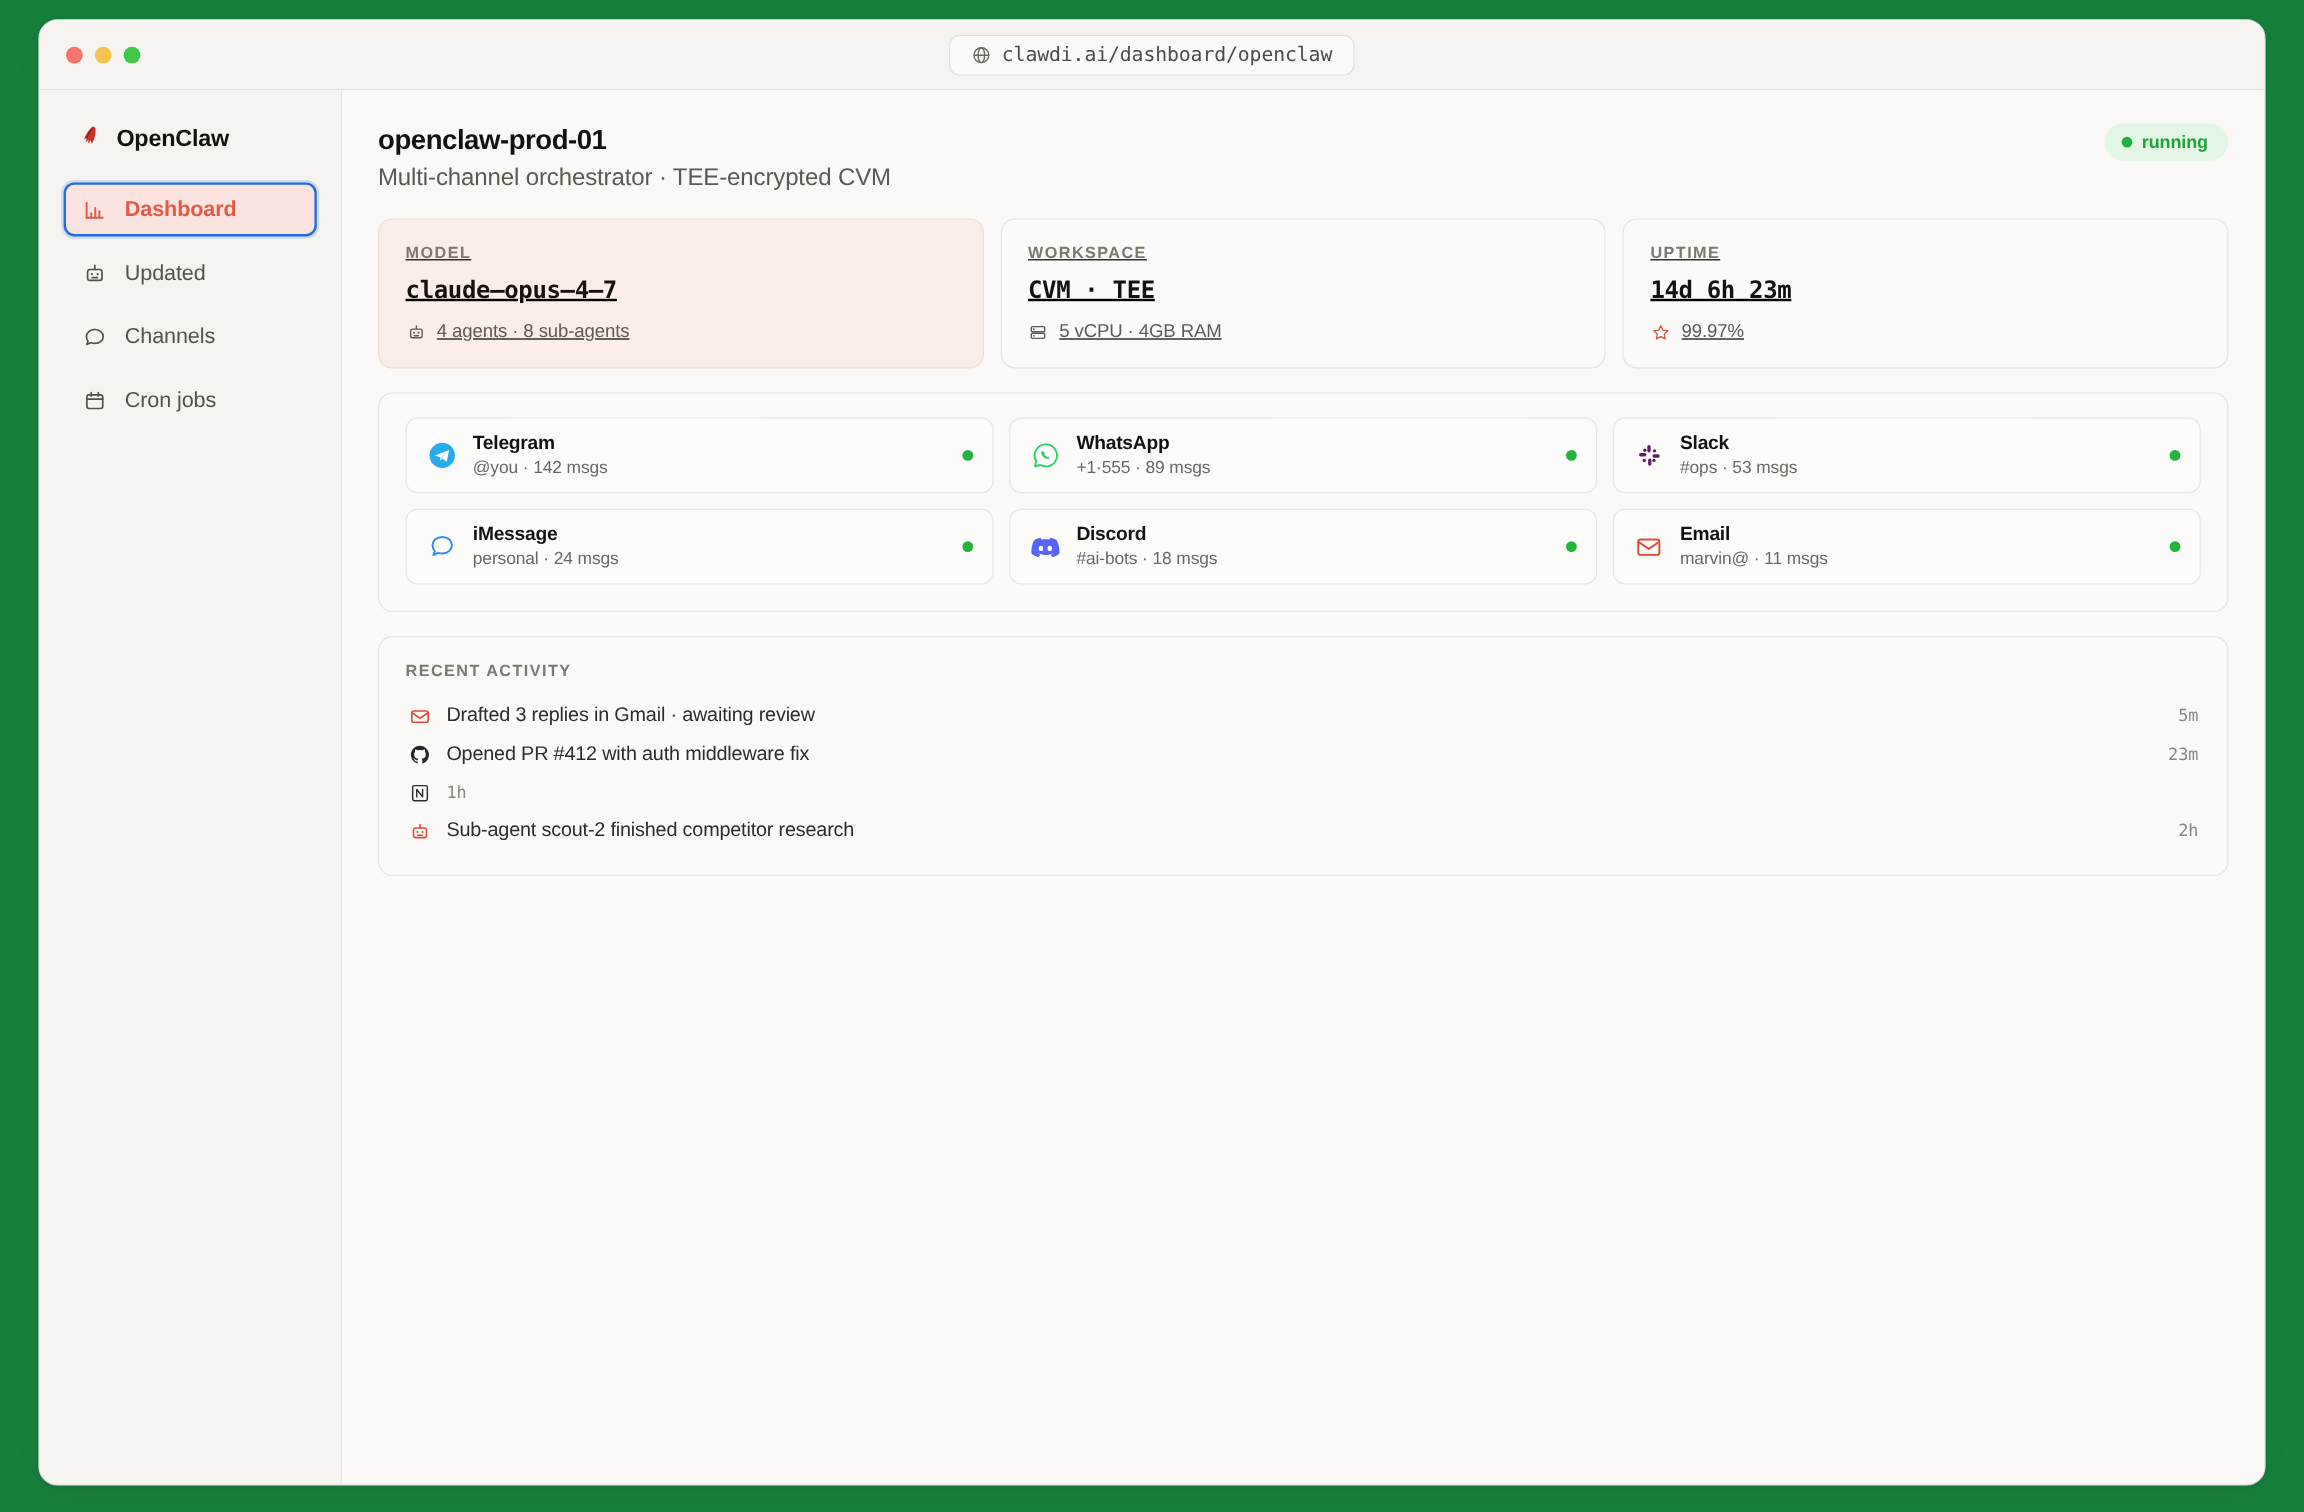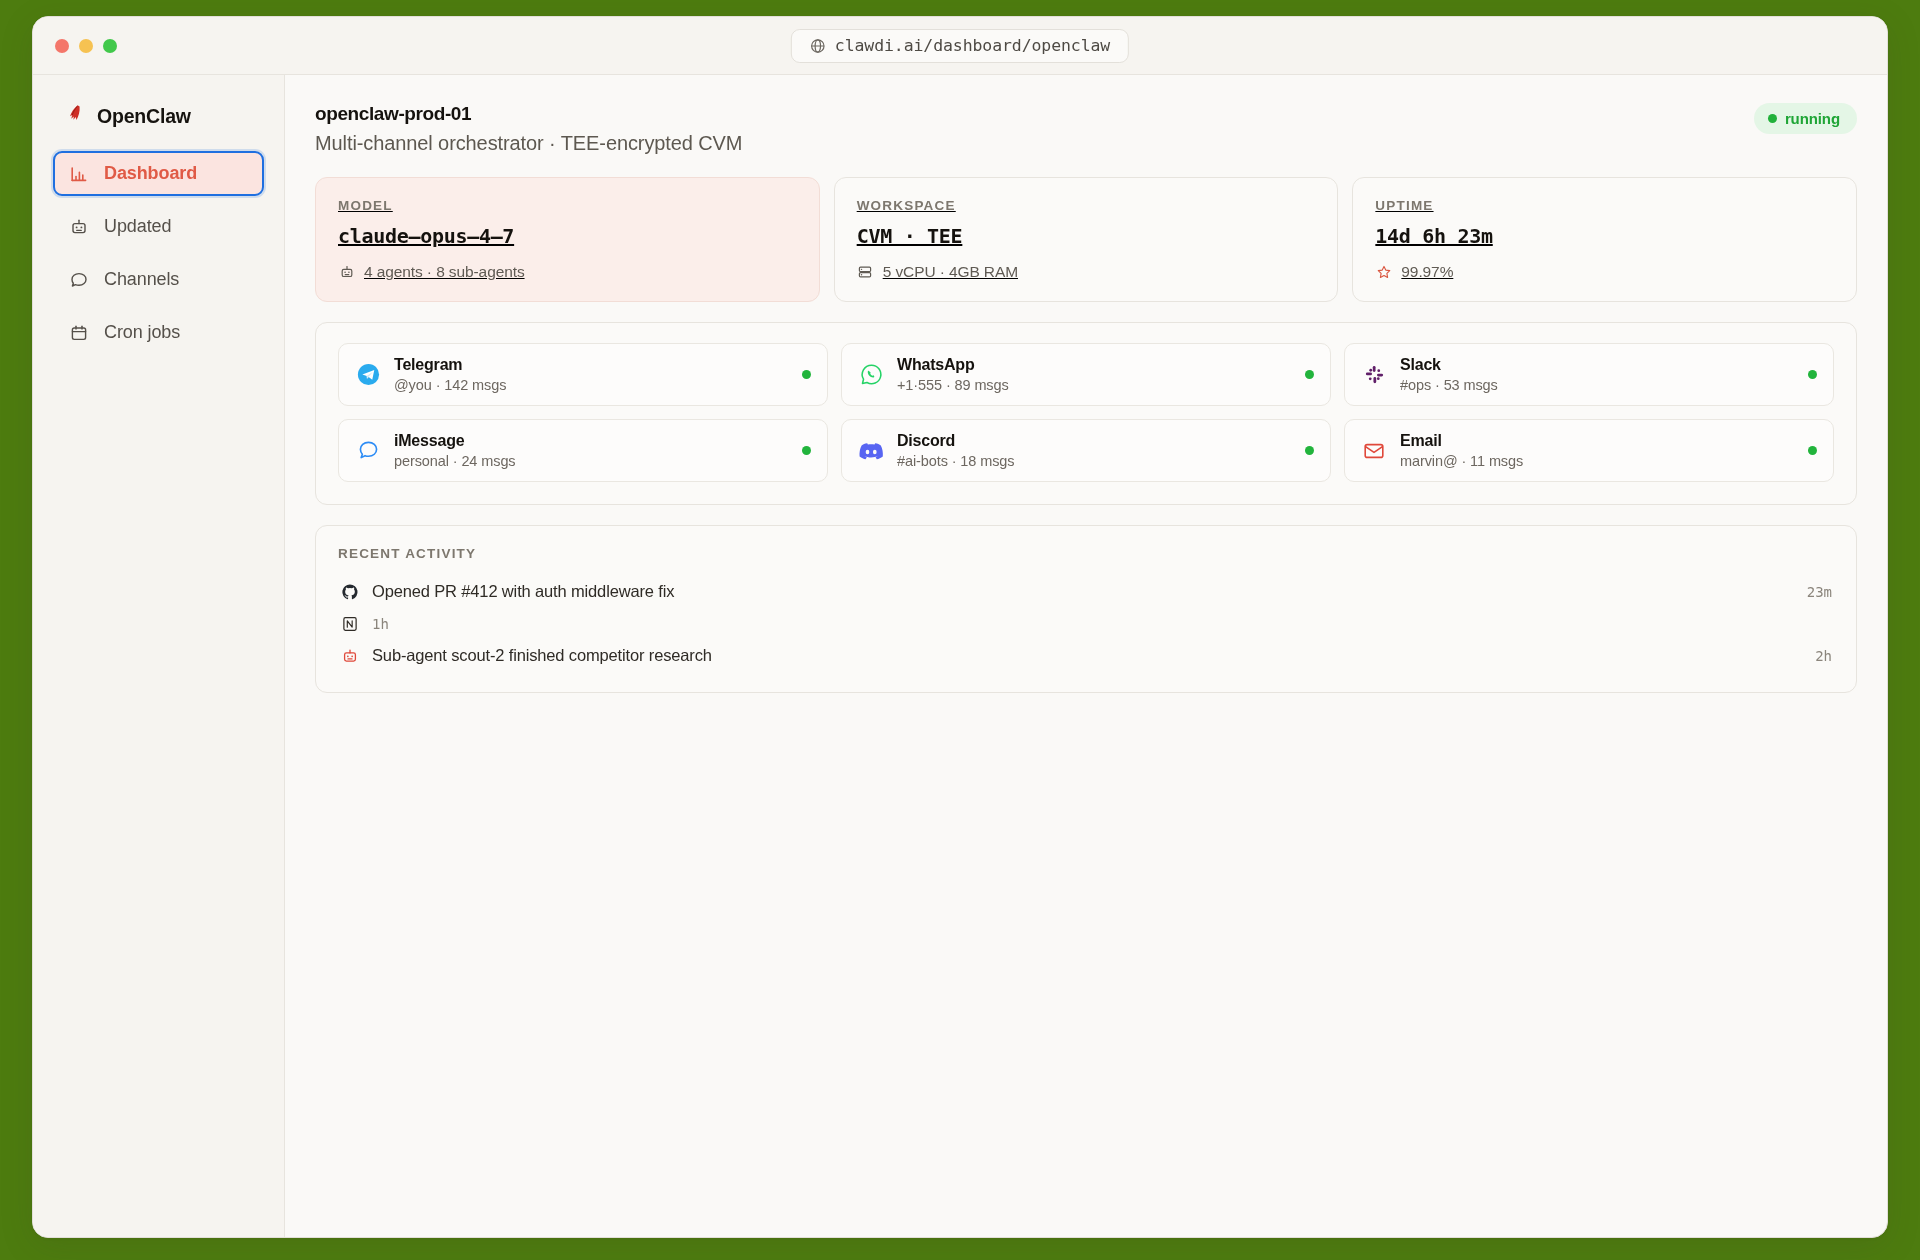--- a/index.html
+++ b/index.html
@@ -4,21 +4,21 @@
 <style>
   * { box-sizing: border-box; margin: 0; padding: 0; }
   html, body {
     width: 1920px; height: 1260px;
     background: #eceae5;
     font-family: "Liberation Sans", sans-serif;
     -webkit-font-smoothing: antialiased;
   }
   .desktop {
     width: 1920px; height: 1260px;
-    background: #4d7c0f;
+    background: #15803d;
     display: flex; align-items: flex-start; justify-content: center;
     padding-top: 16px;
   }
   .window {
     width: 1856px; height: 1222px;
     background: #faf9f7;
     border-radius: 16px;
     border: 1px solid #e2dfd9;
     box-shadow: 0 8px 34px rgba(60,52,40,0.13), 0 1px 3px rgba(60,52,40,0.08);
     overflow: hidden;
@@ -88,21 +88,21 @@
     box-shadow: 0 0 0 2px rgba(31,111,224,0.18);
   }
   .navicon { width: 22px; height: 22px; display: flex; align-items: center; justify-content: center; }
 
   
   .content { flex: 1; padding: 28px 30px 0 30px; min-width: 0; }
   .pagehead {
     display: flex; align-items: flex-start; justify-content: space-between;
     margin-bottom: 22px;
   }
-  .page-title { font-size: 19px; font-weight: 700; color: #15120e; letter-spacing: -0.4px; }
+  .page-title { font-size: 23px; font-weight: 700; color: #15120e; letter-spacing: -0.4px; }
   .page-sub { font-size: 20px; color: #5d5850; margin-top: 7px; letter-spacing: -0.1px; }
   .status-badge {
     display: flex; align-items: center; gap: 8px;
     background: #e4f6e6; color: #1fa536;
     font-size: 15px; font-weight: 700;
     border-radius: 999px; padding: 7px 17px 7px 14px;
     letter-spacing: -0.1px;
   }
   .status-dot { width: 9px; height: 9px; border-radius: 50%; background: #21b13a; }
 
@@ -423,20 +423,30 @@
             <span class="chan-dot"></span>
           </div>
 
         </div>
       </div>
 
       <div class="panel">
         <div class="panel-label">RECENT ACTIVITY</div>
         <div class="act-list">
 
+          <div class="act-row">
+            <span class="act-ico">
+              <svg width="18" height="18" viewBox="0 0 20 20" fill="none" stroke="#e0483a" stroke-width="1.5" stroke-linejoin="round">
+                <rect x="2.4" y="5" width="15.2" height="10.4" rx="1.7"></rect>
+                <path d="M2.4 6.4 L10 11.8 L17.6 6.4"></path>
+              </svg>
+            </span>
+            <span class="act-text">Drafted 3 replies in Gmail · awaiting review</span>
+            <span class="act-time">5m</span>
+          </div>
 
           <div class="act-row">
             <span class="act-ico">
               <svg width="18" height="18" viewBox="0 0 20 20">
                 <path d="M10 1.6 A8.4 8.4 0 0 0 7.3 18 c0.42 0.08 0.58-0.18 0.58-0.4 l-0.01-1.5 c-2.34 0.5-2.83-1.12-2.83-1.12 -0.38-0.98-0.94-1.24-0.94-1.24 -0.77-0.52 0.06-0.51 0.06-0.51 0.85 0.06 1.3 0.87 1.3 0.87 0.75 1.3 1.98 0.92 2.46 0.7 0.08-0.55 0.3-0.92 0.54-1.13 -1.87-0.21-3.84-0.93-3.84-4.15 0-0.92 0.33-1.67 0.87-2.26 -0.09-0.21-0.38-1.07 0.08-2.23 0 0 0.71-0.23 2.32 0.86a8 8 0 0 1 4.22 0 c1.61-1.09 2.31-0.86 2.31-0.86 0.46 1.16 0.17 2.02 0.09 2.23 0.54 0.59 0.86 1.34 0.86 2.26 0 3.23-1.97 3.94-3.85 4.14 0.31 0.26 0.58 0.78 0.58 1.57l-0.01 2.33c0 0.23 0.15 0.49 0.59 0.4A8.4 8.4 0 0 0 10 1.6Z" fill="#24292f"></path>
               </svg>
             </span>
             <span class="act-text">Opened PR #412 with auth middleware fix</span>
             <span class="act-time">23m</span>
           </div>

